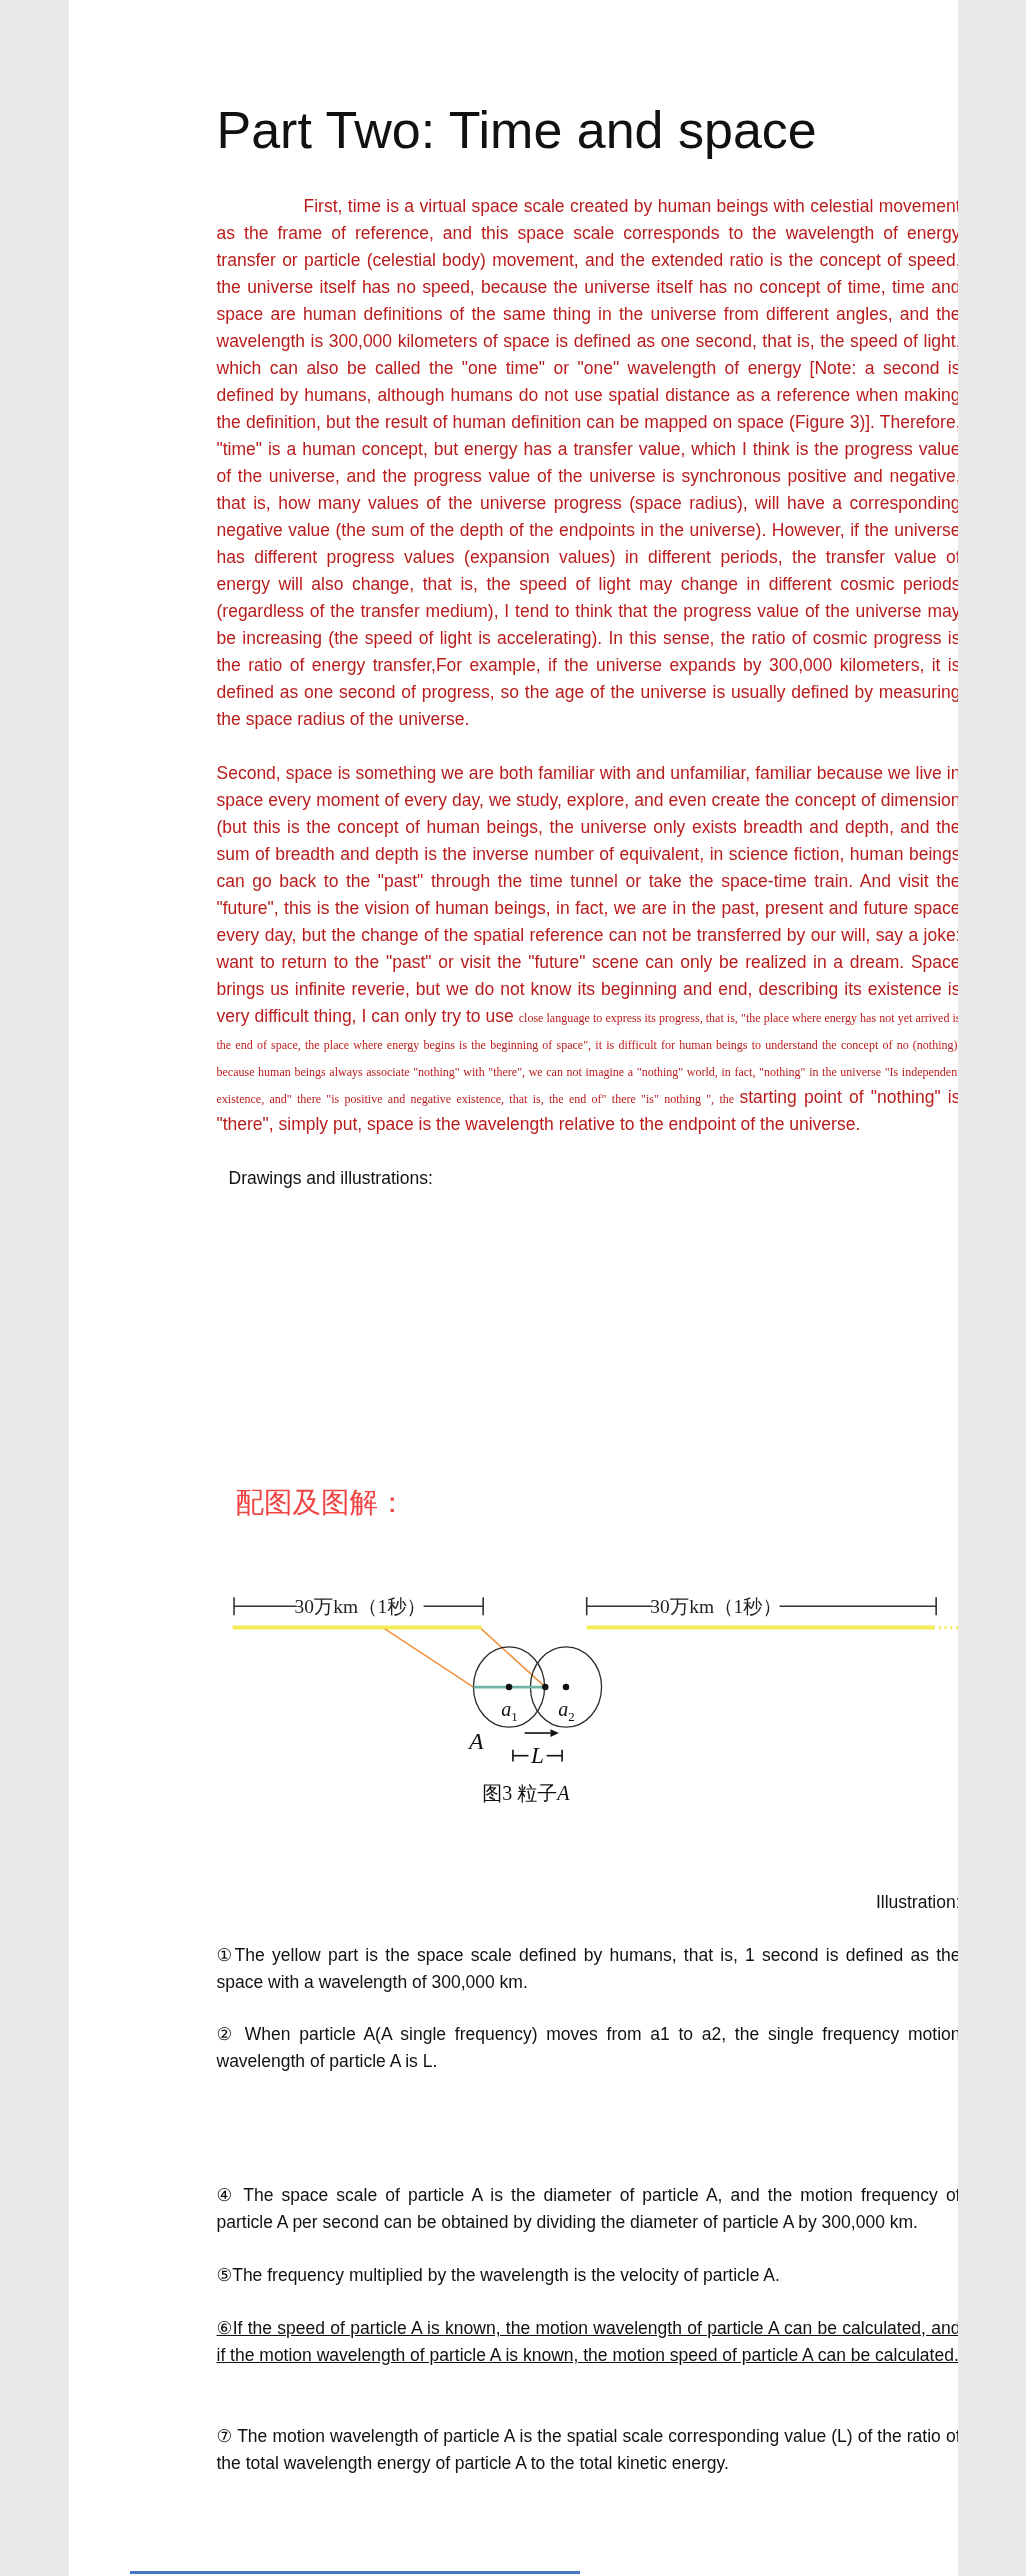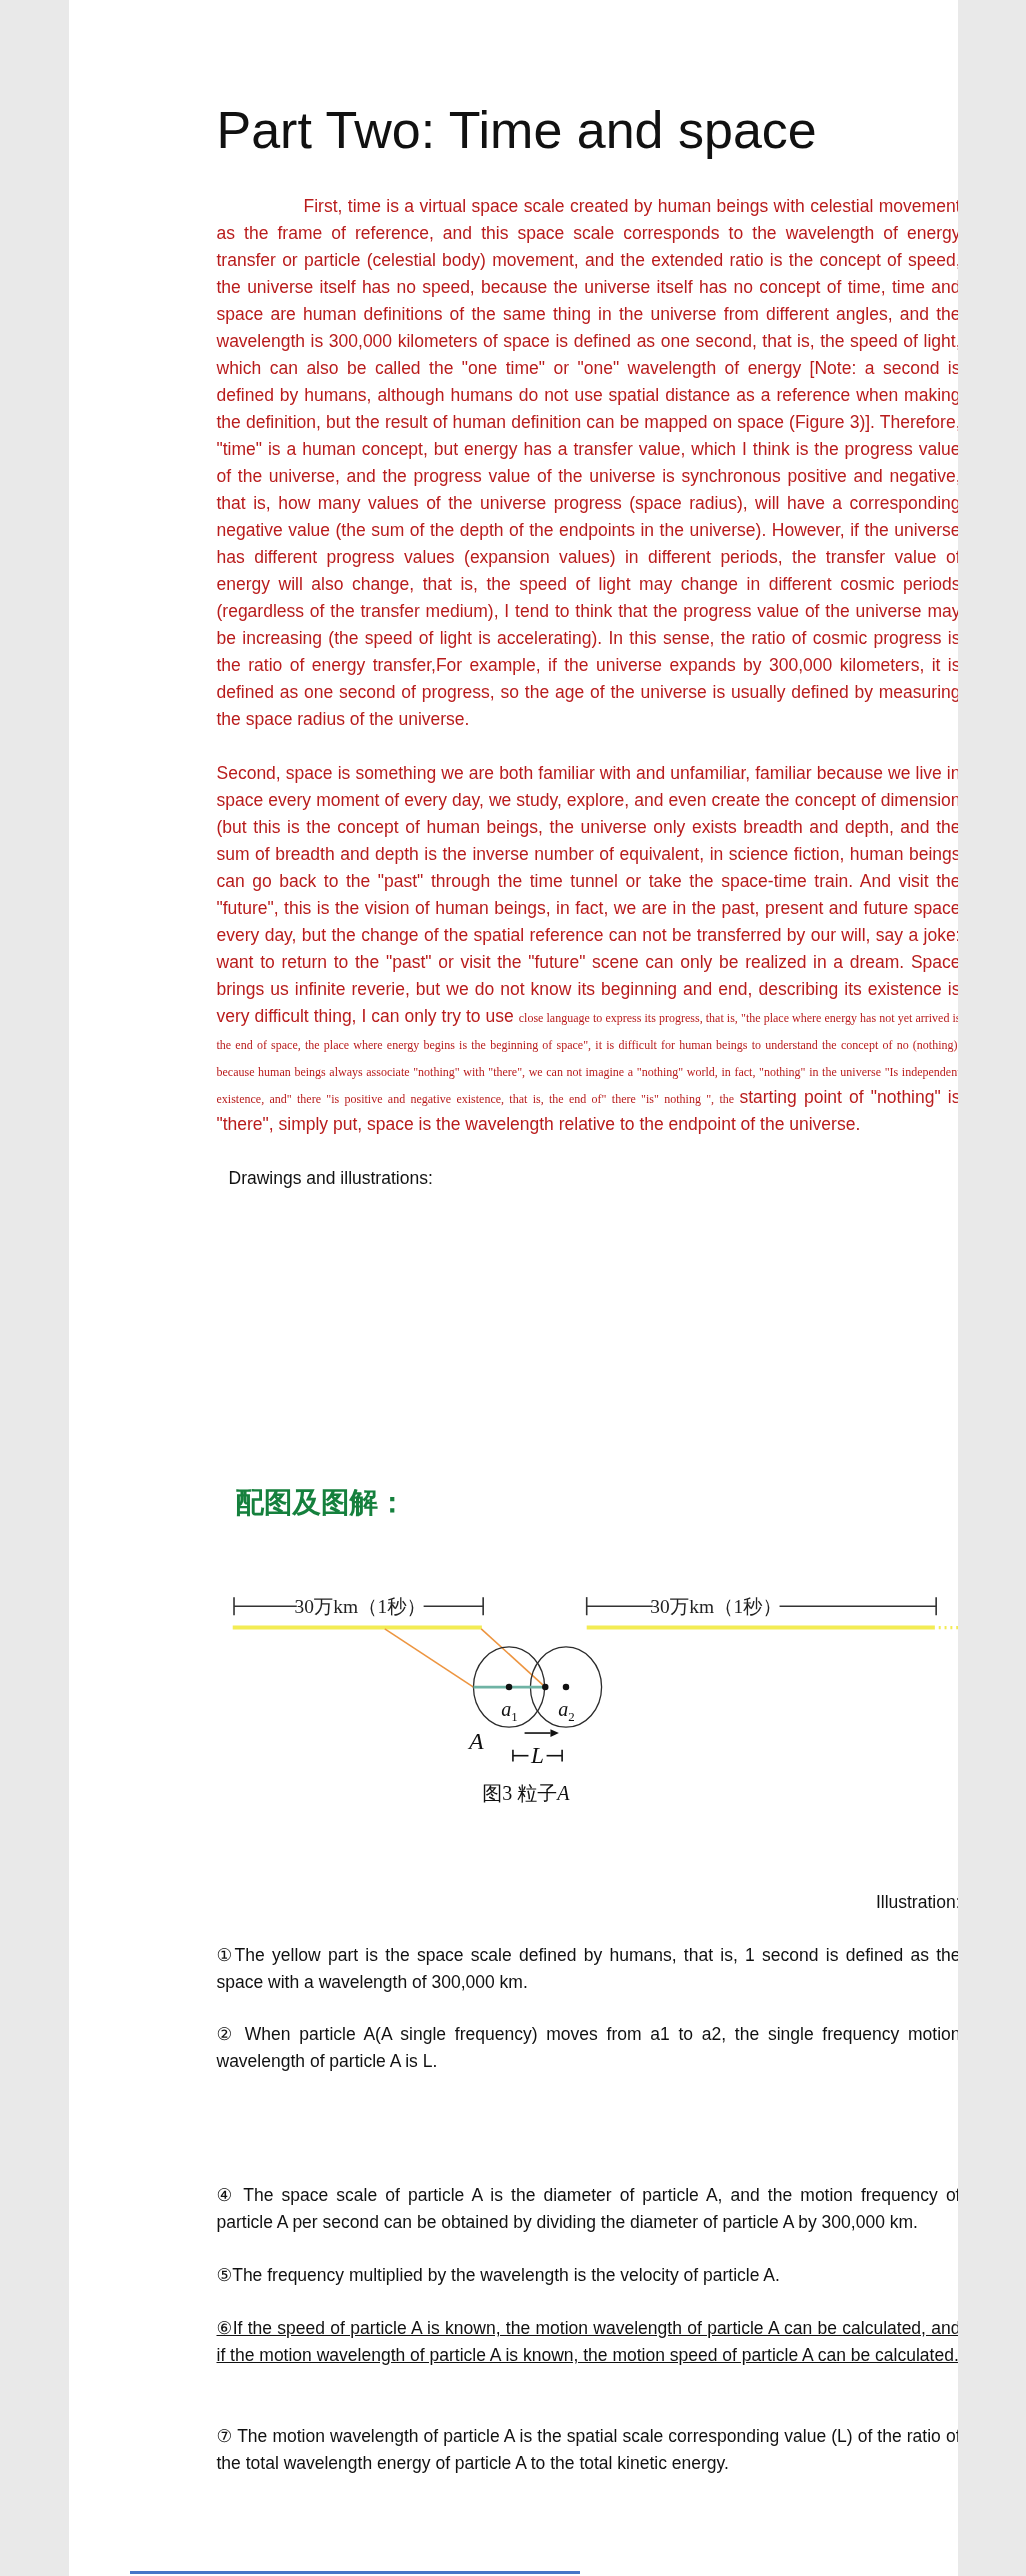--- a/index.html
+++ b/index.html
@@ -43,22 +43,22 @@
     font-size:17.5px;
     line-height:27px;
     margin:12px;
     color:#111;
   }
   .cn-heading{
     position:absolute;
     left:167px;top:1485px;
     font-size:28.5px;
     line-height:35px;
-    font-weight:700;
-    color:#15803d;
+    font-weight:400;
+    color:#ef4444;
   }
   .diagram{
     position:absolute;
     left:0;top:1566px;
     width:1027px;height:259px;
     display:block;
   }
   .ruler-text{
     font-family:"Liberation Serif", serif;
     font-size:30px;

